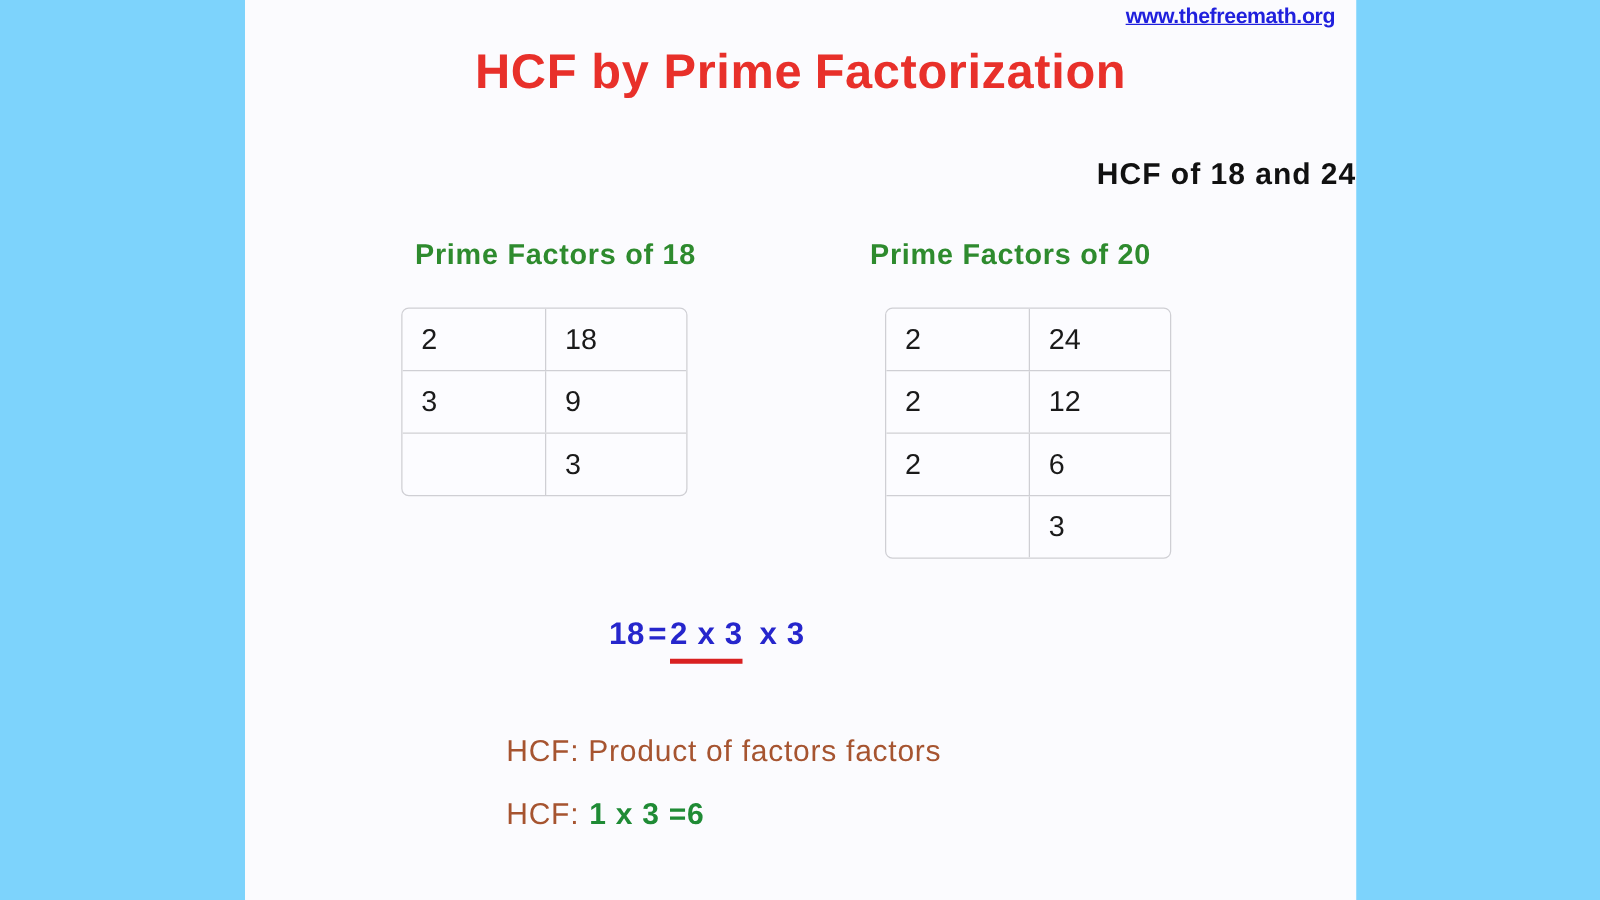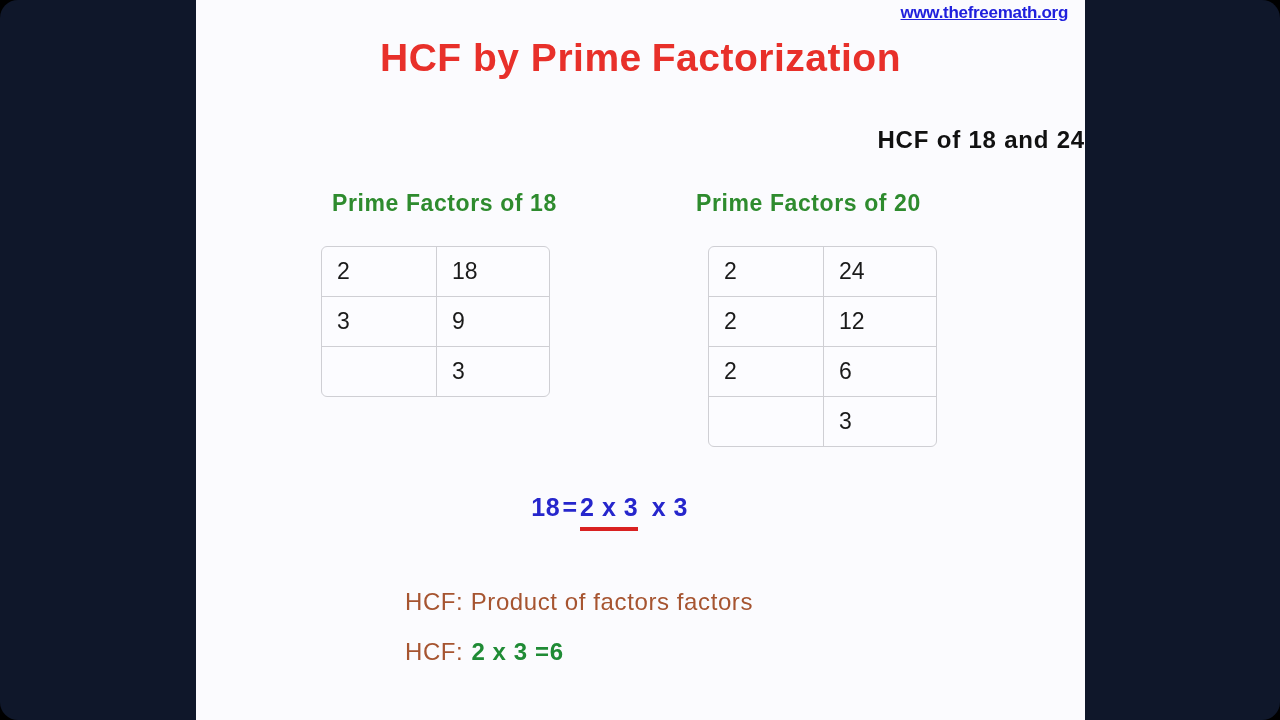--- a/index.html
+++ b/index.html
@@ -12,22 +12,21 @@
     height: 720px;
     overflow: hidden;
     font-family: "Liberation Sans", sans-serif;
   }
 
   
   #stage {
     position: relative;
     width: 1280px;
     height: 720px;
-    background: #0f172a;
-    border-radius: 18px;
+    background: #7dd3fc;
   }
   #slide {
     position: absolute;
     left: 196px;
     top: 0px;
     width: 889px;
     height: 720px;
     background: #fbfbfe;
     overflow: hidden;
   }
@@ -116,21 +115,20 @@
 
   #table-left  { left: 125px; top: 246px; width: 229px; }
   #table-right { left: 512px; top: 246px; width: 229px; }
 
   
   #equations {
     position: absolute;
     left: 0;
     top: 488px;
     width: 712px;
-    padding-left: 44px;
   }
   .eq-line {
     text-align: center;
     font-size: 25px;
     font-weight: 600;
     color: #2626cc;
     letter-spacing: 0.5px;
     white-space: nowrap;
     line-height: 38px;
   }
@@ -222,17 +220,17 @@
 
 
     </div>
 
     <div class="hcf-line" id="hcf-rule">
       <span>HCF:</span>
       <span>Product of factors factors</span>
     </div>
 
     <div class="hcf-line" id="hcf-answer">
-      <span>HCF:</span><span class="value"><span>2 x 3 =</span><span class="res">6</span></span>
+      <span>HCF:</span><span class="value"><span>1 x 3 =</span><span class="res">6</span></span>
     </div>
 
   </div>
 </div>
 
 </body></html>

